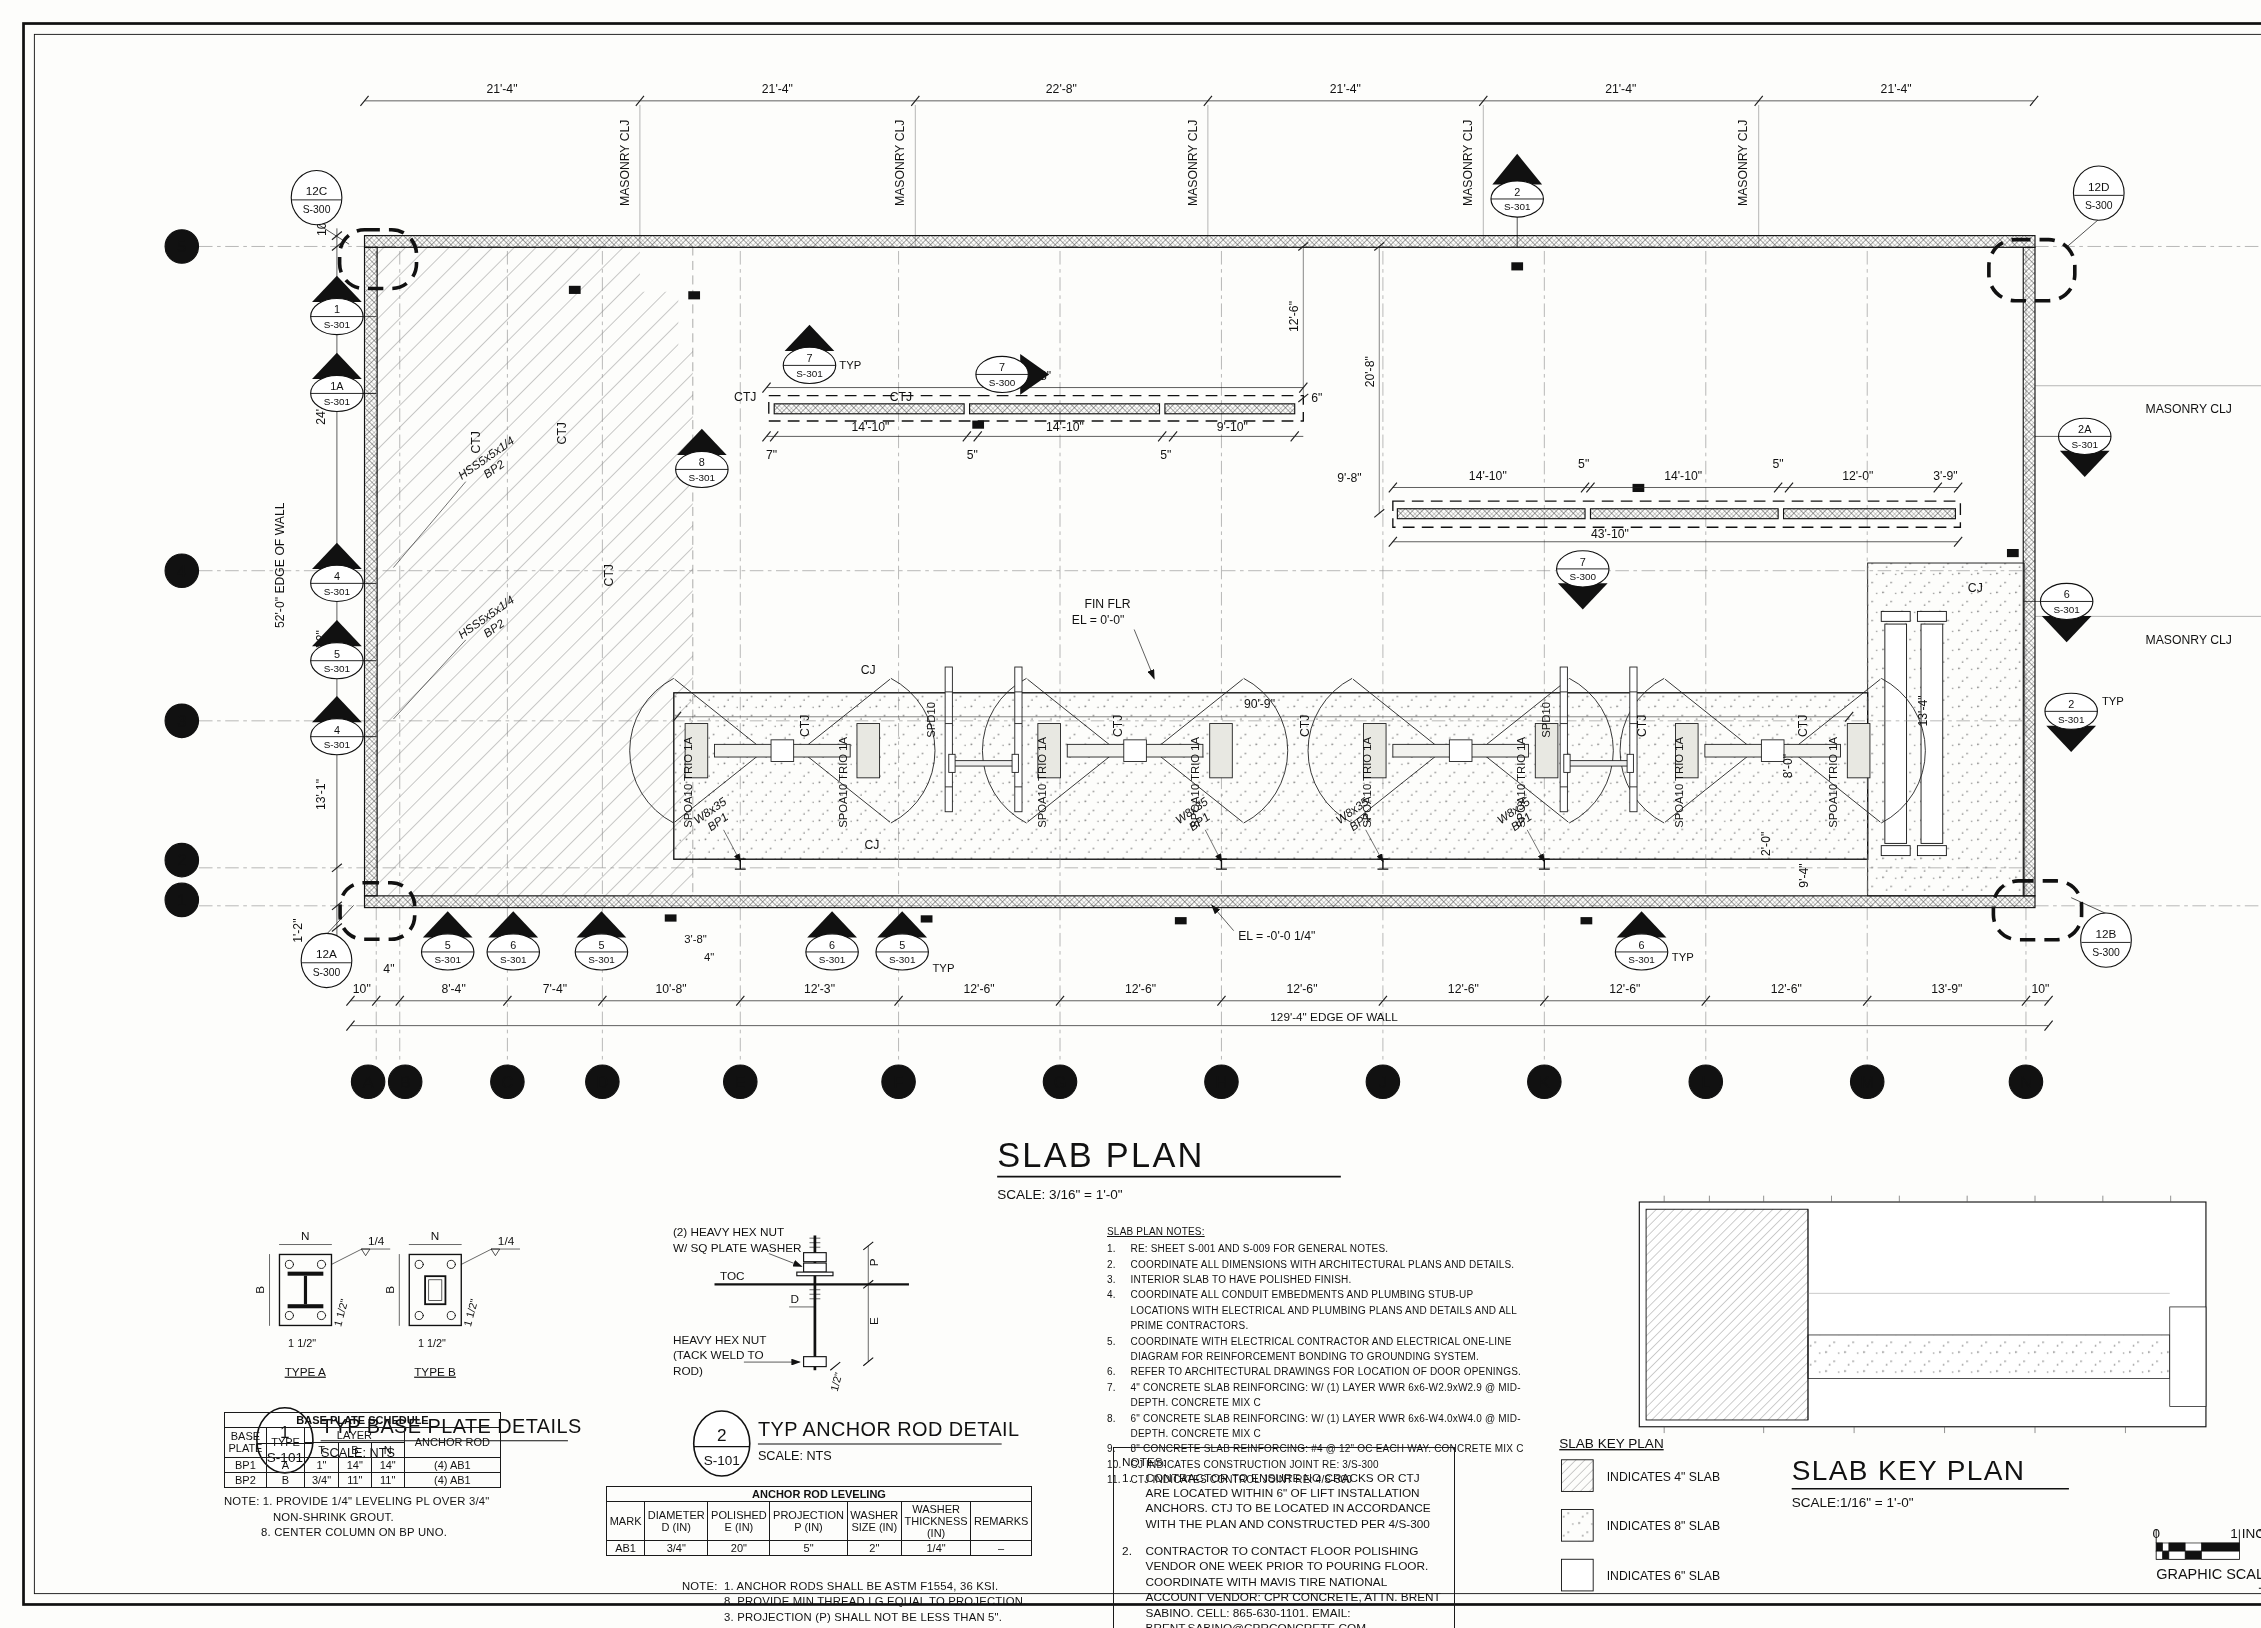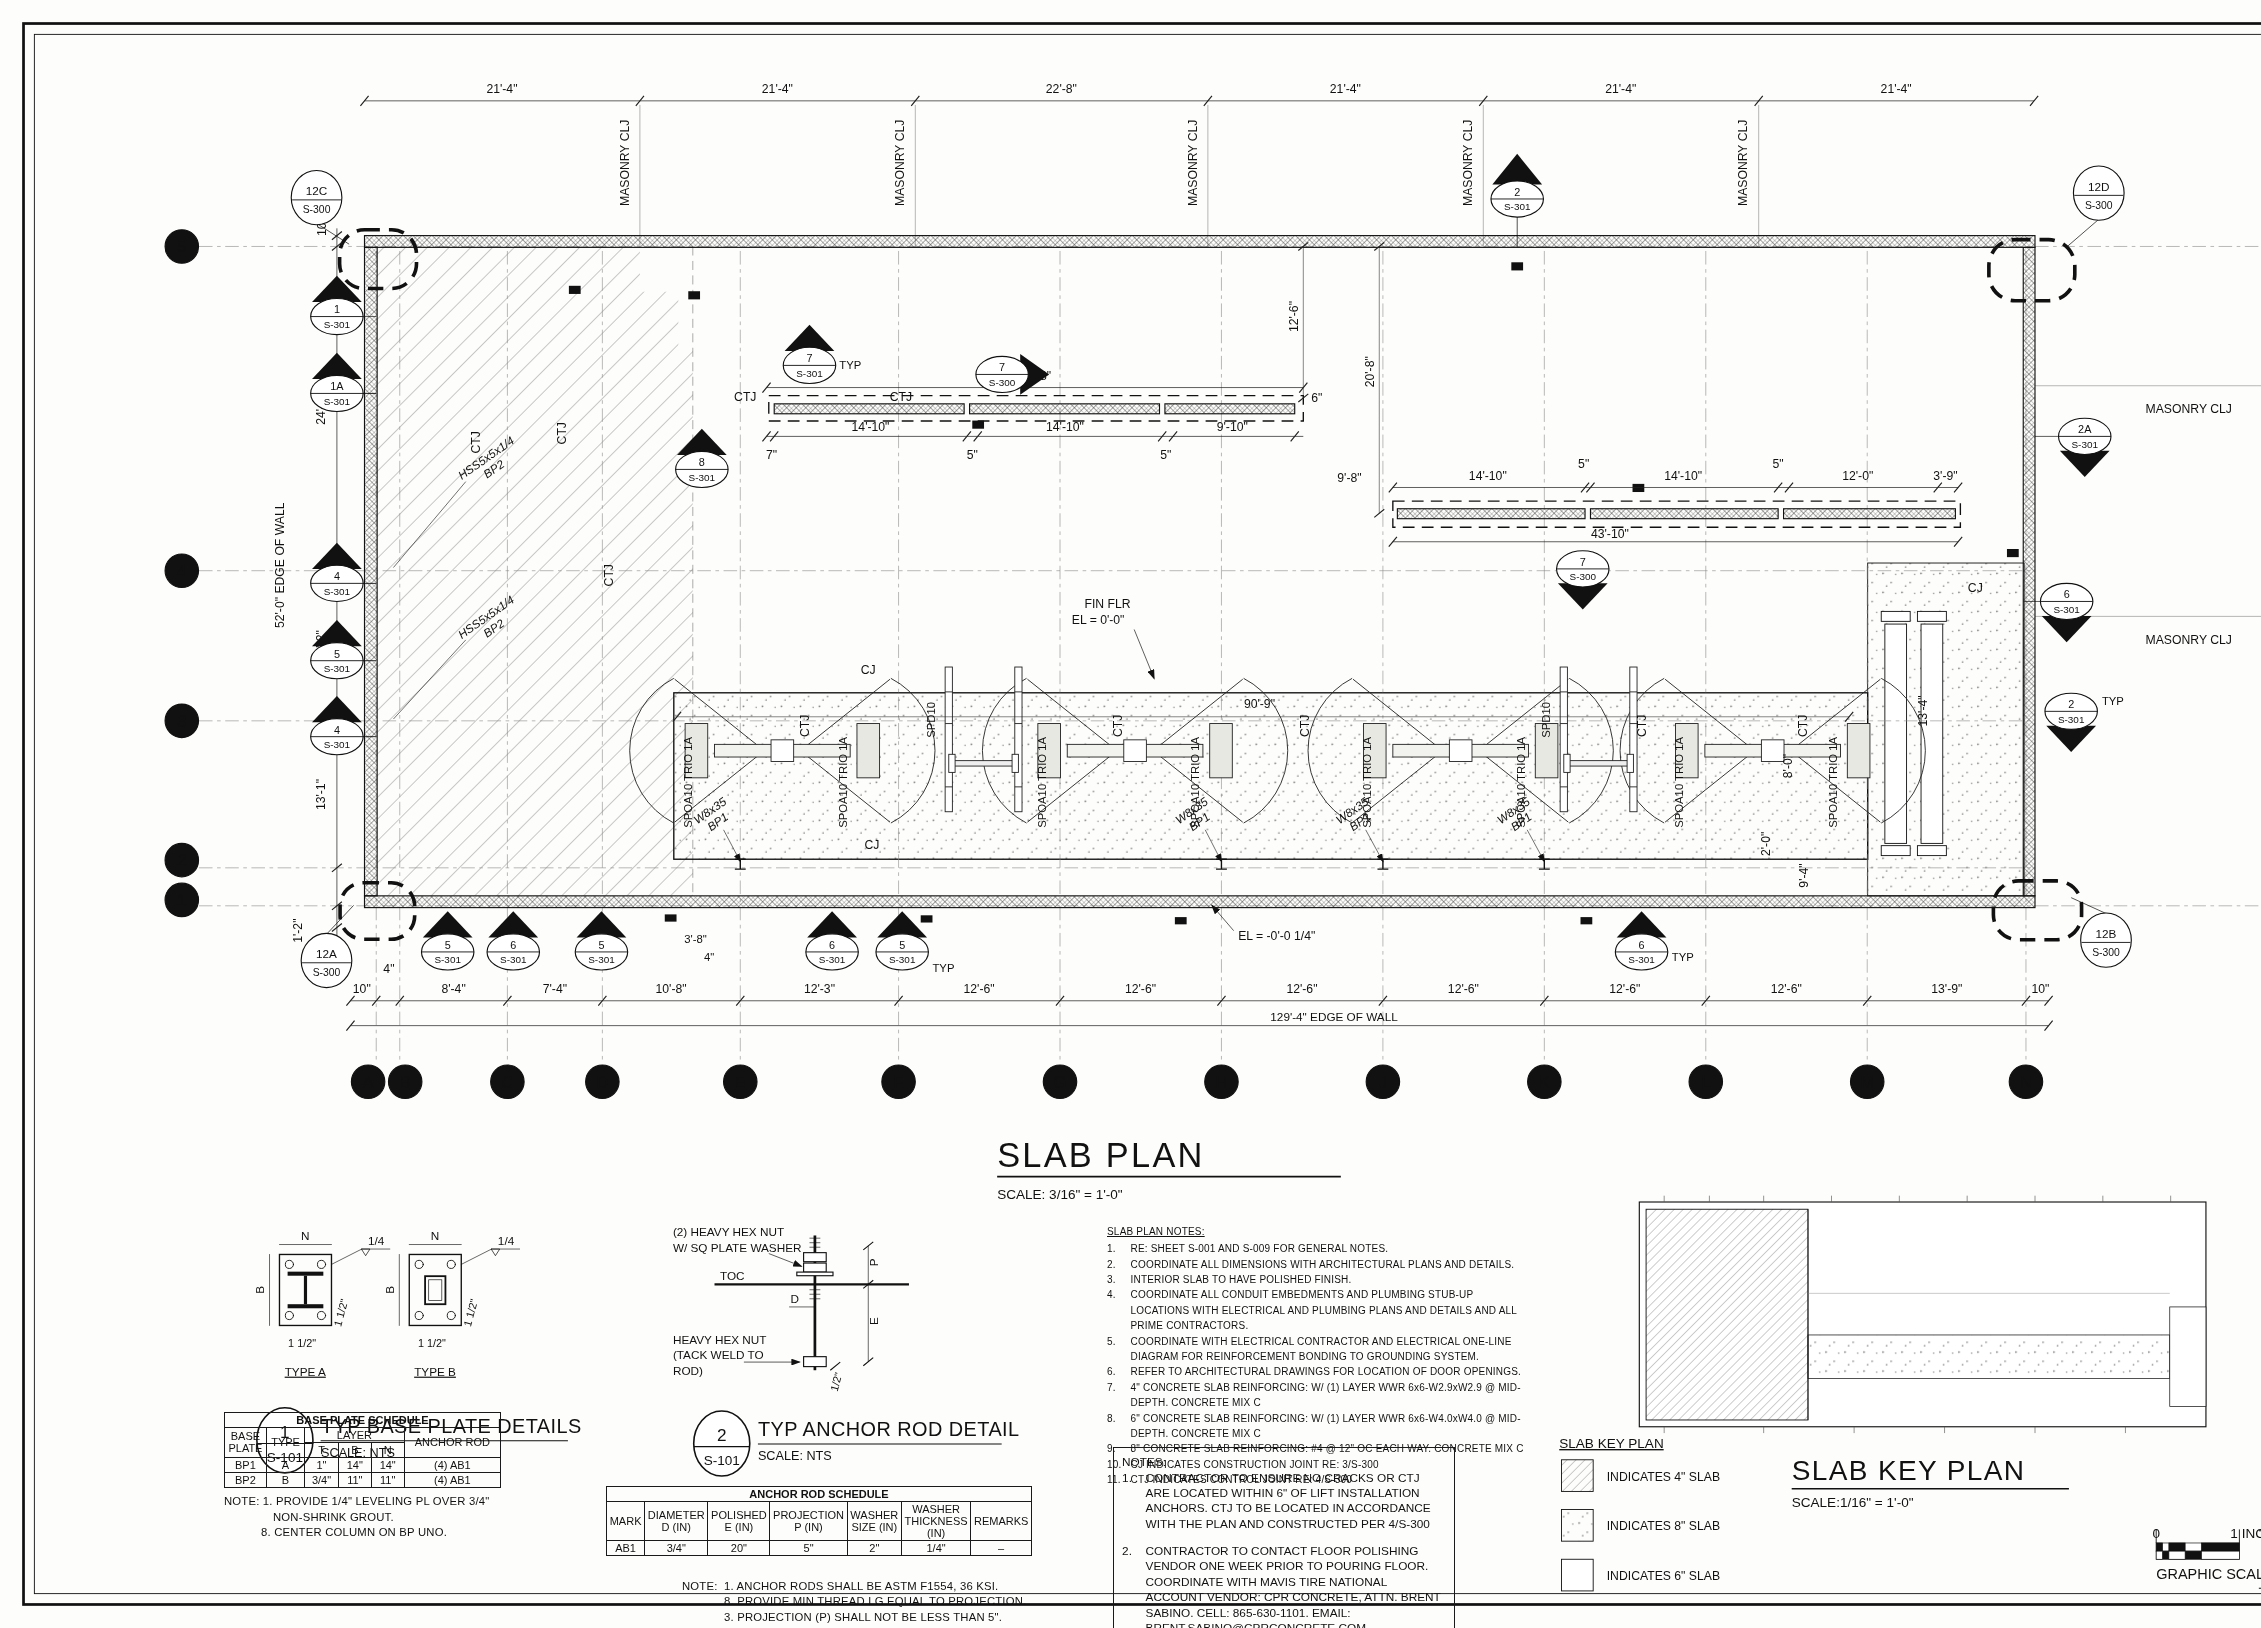--- a/index.html
+++ b/index.html
@@ -872,21 +872,21 @@
     <div>NOTE:  1. PROVIDE 1/4" LEVELING PL OVER 3/4"</div>
     <div style="padding-left:49px;">NON-SHRINK GROUT.</div>
     <div style="padding-left:37px;">8. CENTER COLUMN ON BP UNO.</div>
   </div>
 </div>
 
 <div class="abs" style="left:606px;top:1486px;width:416px;">
   <table class="sch" style="width:416px;">
     <tbody>
           <tr>
-            <th class="tt" colspan="7">ANCHOR ROD SCHEDULE</th>
+            <th class="tt" colspan="7">ANCHOR ROD LEVELING</th>
           </tr>
     <tr class="hr">
       <th style="width:32px">MARK</th>
       <th style="width:54px">DIAMETER
 D (IN)</th>
       <th style="width:63px">POLISHED
 E (IN)</th>
       <th style="width:63px">PROJECTION
 P (IN)</th>
       <th style="width:59px">WASHER

